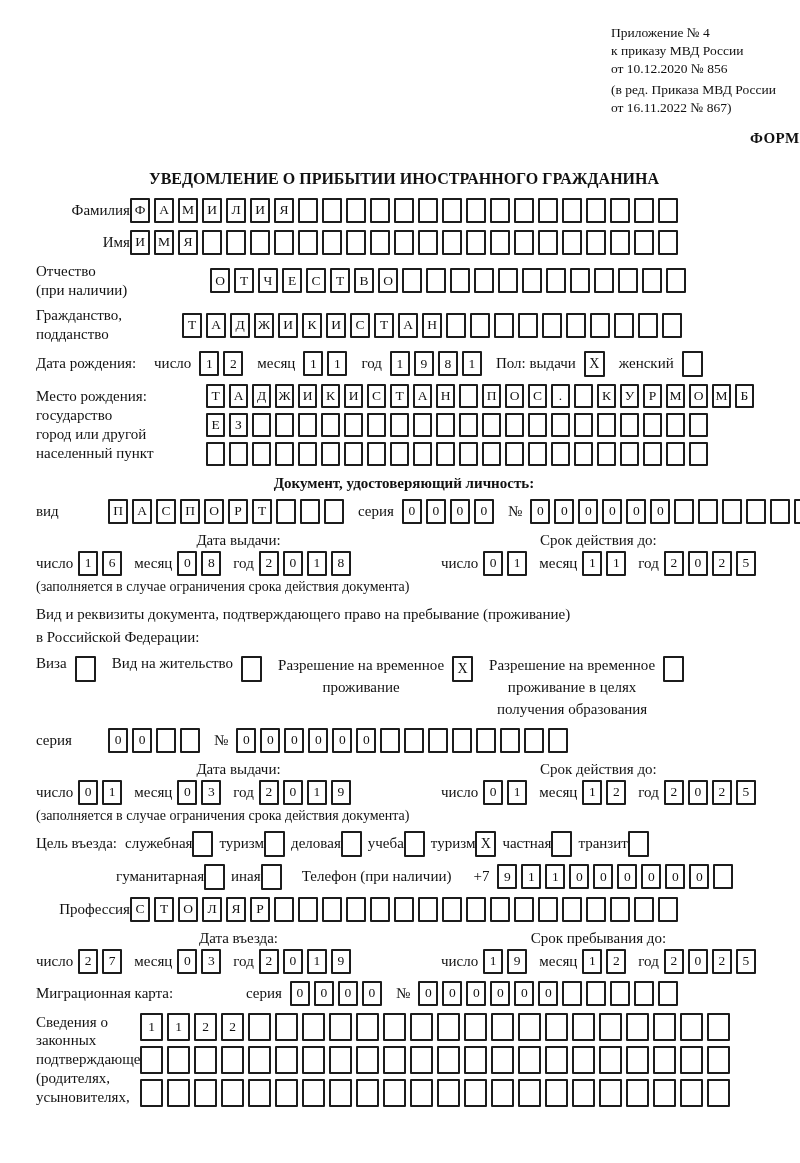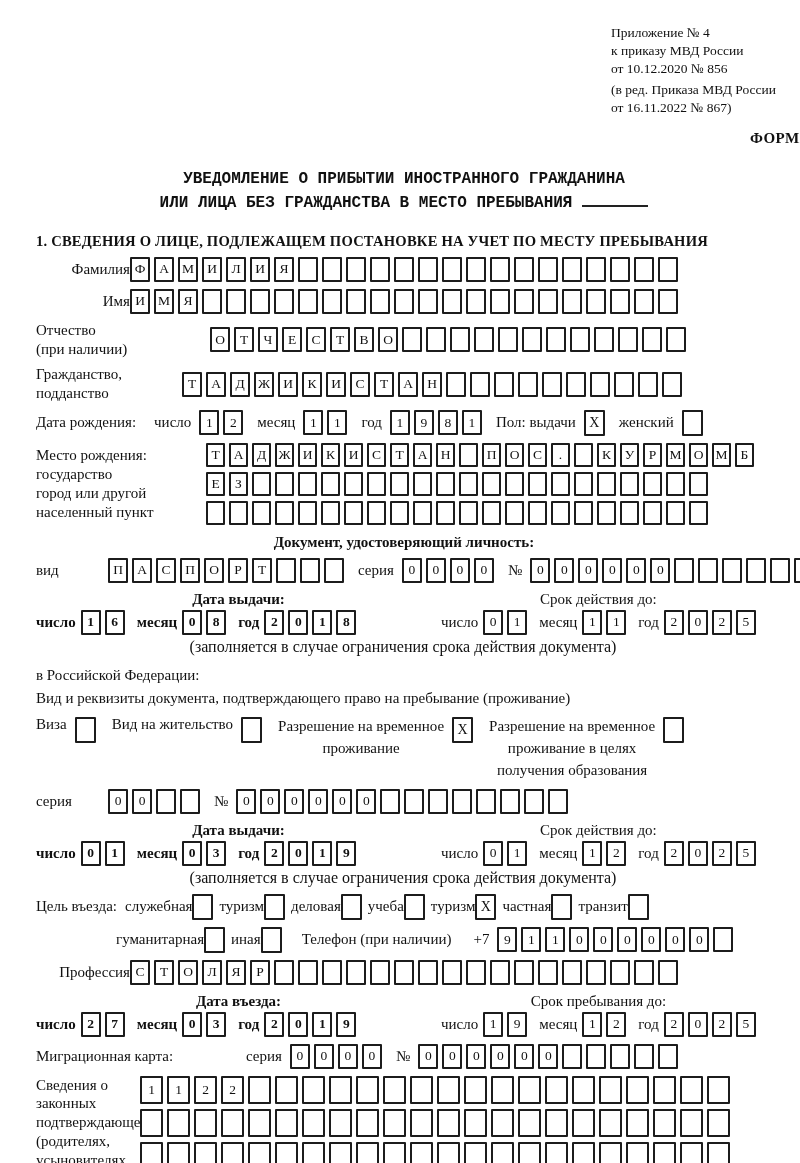--- a/index.html
+++ b/index.html
@@ -3,21 +3,21 @@
 <meta charset="utf-8">
 <style>
   html,body{margin:0;padding:0;background:#fff;}
   body{width:800px;height:1163px;overflow:hidden;font-family:"Liberation Serif","DejaVu Serif",serif;color:#111;font-size:15px;}
   .page{padding:24px 28px 4px 36px;}
   
   .hdr{margin-left:575px;width:200px;font-size:13.5px;line-height:1.32;}
   .hdr-amend{margin-top:4px;}
   .forma{margin-top:12px;font-weight:bold;text-align:right;font-size:15px;letter-spacing:.5px;}
   
-  .title{margin-top:18px;text-align:center;font-weight:bold;font-size:16px;line-height:1.5;font-family:Liberation Mono, monospace;}
+  .title{margin-top:18px;text-align:center;font-weight:bold;font-size:16px;line-height:1.5;}
   .uline{display:inline-block;width:66px;border-bottom:2px solid #222;margin-left:10px;}
   .sec1{margin-top:18px;font-weight:bold;font-size:14.6px;letter-spacing:.2px;}
   
   .frow{display:flex;align-items:center;margin-top:7px;}
   .frow.top{align-items:center;}
   .flabel{flex:none;line-height:1.25;}
   .w92{width:94px;text-align:right;}
   .w174{width:174px;}
   .w144{width:146px;}
   .w168{width:170px;}
@@ -30,26 +30,26 @@
   .cell.cbx{width:21px;height:26px;font-size:14px;}
   .stack{display:flex;flex-direction:column;gap:5px;}
   .sub{margin:0 8px 0 14px;flex:none;}
   .sub-first{margin-left:18px;}
   .gap8{margin-right:8px;}
   
   .doc-hdr{margin-top:9px;text-align:center;font-weight:bold;font-size:15px;}
   
   .datepair{display:flex;margin-top:8px;}
   .dcol{display:flex;flex-direction:column;}
-  .dcol.left{width:405px;flex:none;font-weight:bold;}
+  .dcol.left{width:405px;flex:none;}
   .dtitle{text-align:center;font-size:15px;}
   .drow{display:flex;align-items:center;margin-top:2px;}
   .drow .dl{flex:none;margin-right:5px;}
   .drow .dl2{flex:none;margin:0 5px 0 12px;}
-  .dnote{text-align:center;font-size:16px;margin-top:3px;padding-right:2px;}
+  .dnote{text-align:left;font-size:14px;margin-top:3px;padding-right:2px;}
   
   .res-text{margin-top:8px;line-height:1.55;}
   .opts{display:flex;align-items:flex-start;margin-top:6px;gap:16px;}
   .opt{display:flex;align-items:flex-start;gap:8px;}
   .optlines{text-align:center;line-height:1.45;}
   .opt .cells{margin-top:1px;}
   
   .pair{display:flex;align-items:center;margin-right:6px;}
   .indent80{margin-left:80px;}
 </style>
@@ -66,24 +66,22 @@
       </div>
     <div class="hdr-amend">
         <div>(в ред. Приказа МВД России</div>
         <div>от 16.11.2022 № 867)</div>
       </div>
     <div class="forma">ФОРМА</div>
   </div>
 
   <div class="title">
     <div>УВЕДОМЛЕНИЕ О ПРИБЫТИИ ИНОСТРАННОГО ГРАЖДАНИНА</div>
-    <div><span>ИЛИ ЛИЦА БЕЗ ГРАЖДАНСТВА В МЕСТО ПРЕБЫВАНИЯ</span><span class="uline"></span></div>
-  </div>
-
-  <div class="sec1">1. СВЕДЕНИЯ О ЛИЦЕ, ПОДЛЕЖАЩЕМ ПОСТАНОВКЕ НА УЧЕТ ПО МЕСТУ ПРЕБЫВАНИЯ</div>
+  </div>
+
 
   <div class="frow">
     <span class="flabel w92">Фамилия</span>
     <div class="cells">
         <span class="cell">Ф</span>
         <span class="cell">А</span>
         <span class="cell">М</span>
         <span class="cell">И</span>
         <span class="cell">Л</span>
         <span class="cell">И</span>
@@ -391,22 +389,22 @@
             <span class="cell">0</span>
             <span class="cell">2</span>
             <span class="cell">5</span>
           </div>
       </div>
     </div>
   </div>
   <div class="dnote">(заполняется в случае ограничения срока действия документа)</div>
 
   <div class="res-text">
+    <div>Вид и реквизиты документа, подтверждающего право на пребывание (проживание)</div>
     <div>в Российской Федерации:</div>
-    <div>Вид и реквизиты документа, подтверждающего право на пребывание (проживание)</div>
   </div>
 
   <div class="opts">
     <div class="opt">
       <span>Виза</span>
       <div class="cells">
           <span class="cell cbx"></span>
         </div>
     </div>
     <div class="opt">

